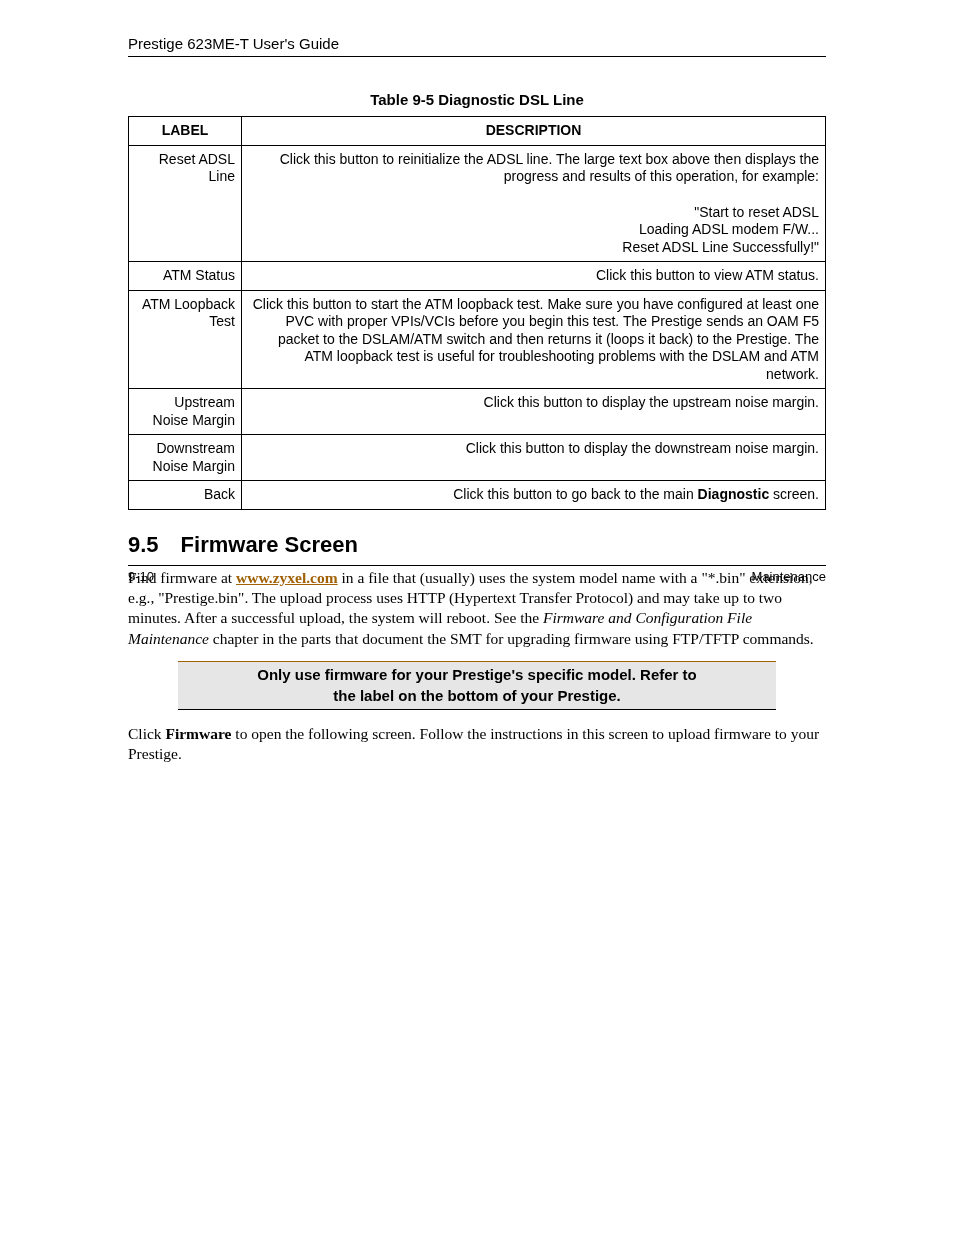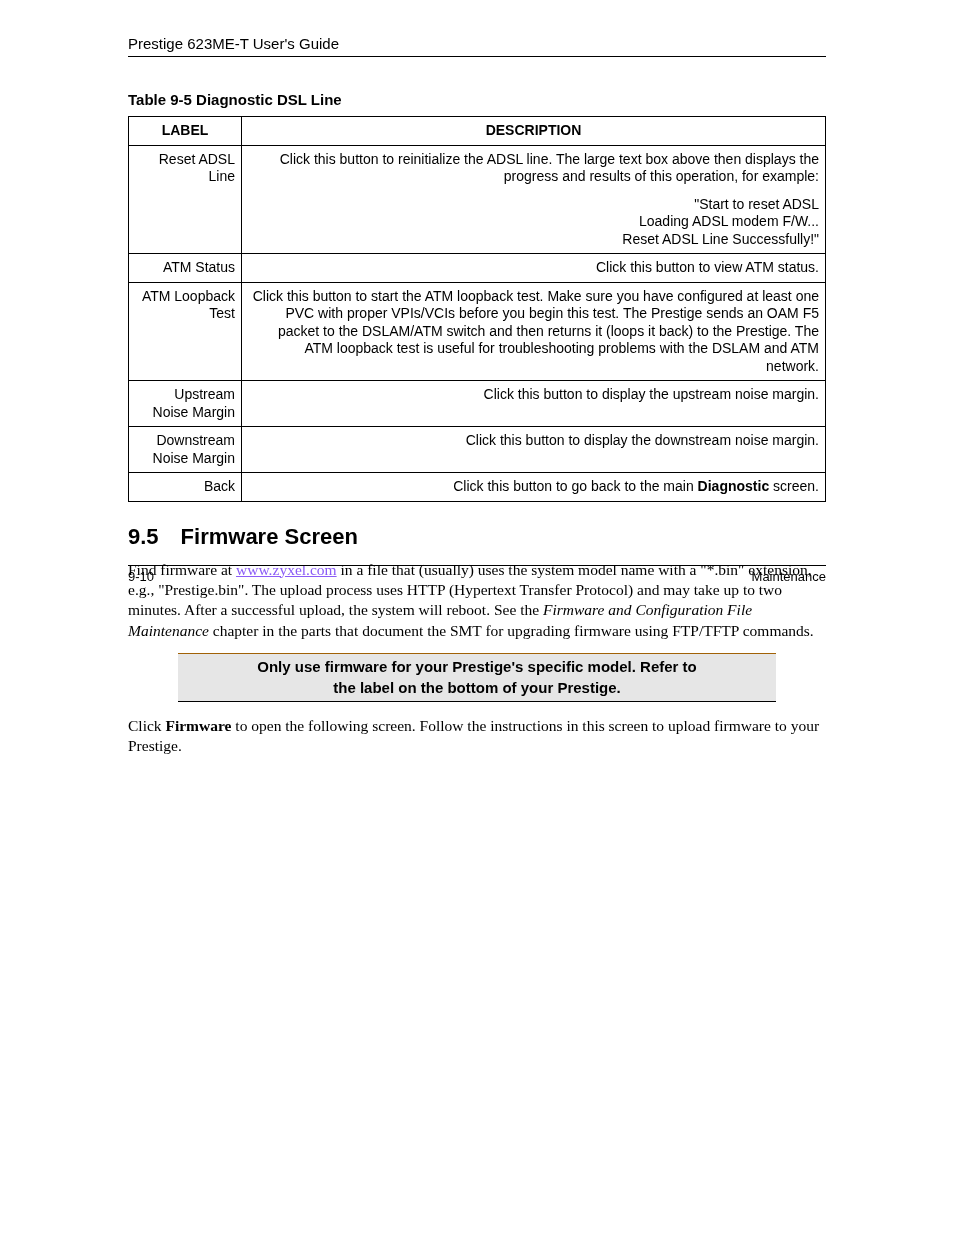--- a/index.html
+++ b/index.html
@@ -20,21 +20,21 @@
   }
   .header-line {
     font-family: Arial, Helvetica, sans-serif;
     font-size: 15px;
     padding-bottom: 4px;
     border-bottom: 1.3px solid #000;
   }
   .table-caption {
     font-family: Arial, Helvetica, sans-serif;
     font-weight: bold;
-    text-align: left;
+    text-align: center;
     font-size: 15px;
     margin-top: 34px;
     margin-bottom: 8px;
   }
   table.diag {
     width: 100%;
     border-collapse: collapse;
     font-family: Arial, Helvetica, sans-serif;
     font-size: 14px;
   }
@@ -43,38 +43,38 @@
     padding: 5px 6px;
     text-align: right;
     vertical-align: top;
     line-height: 1.25;
   }
   table.diag th {
     text-align: center;
     font-weight: bold;
   }
   col.label-col { width: 113px; }
-  .desc-para { margin-bottom: 10px; }
+  .desc-para { margin-bottom: 18px; }
   .desc-para:last-child { margin-bottom: 0; }
 
   h2.section {
     font-family: Arial, Helvetica, sans-serif;
     font-size: 22px;
     font-weight: bold;
     margin: 22px 0 10px 0;
   }
   h2.section .num { margin-right: 22px; margin-top: 16px; }
 
   .body-text {
     font-family: "Times New Roman", Times, serif;
     font-size: 15.5px;
     line-height: 1.32;
     margin: 0 0 12px 0;
   }
-  .body-text a { color: #8b5cf6; text-decoration: underline; }
+  .body-text a { color: #a16207; text-decoration: underline; font-weight: bold; }
   .body-text .italic { font-style: italic; }
   .body-text .bold { font-weight: bold; }
 
   .callout {
     font-family: Arial, Helvetica, sans-serif;
     font-weight: bold;
     font-size: 15px;
     text-align: center;
     background: #e6e6e6;
     border-top: 1px solid #a16207;

